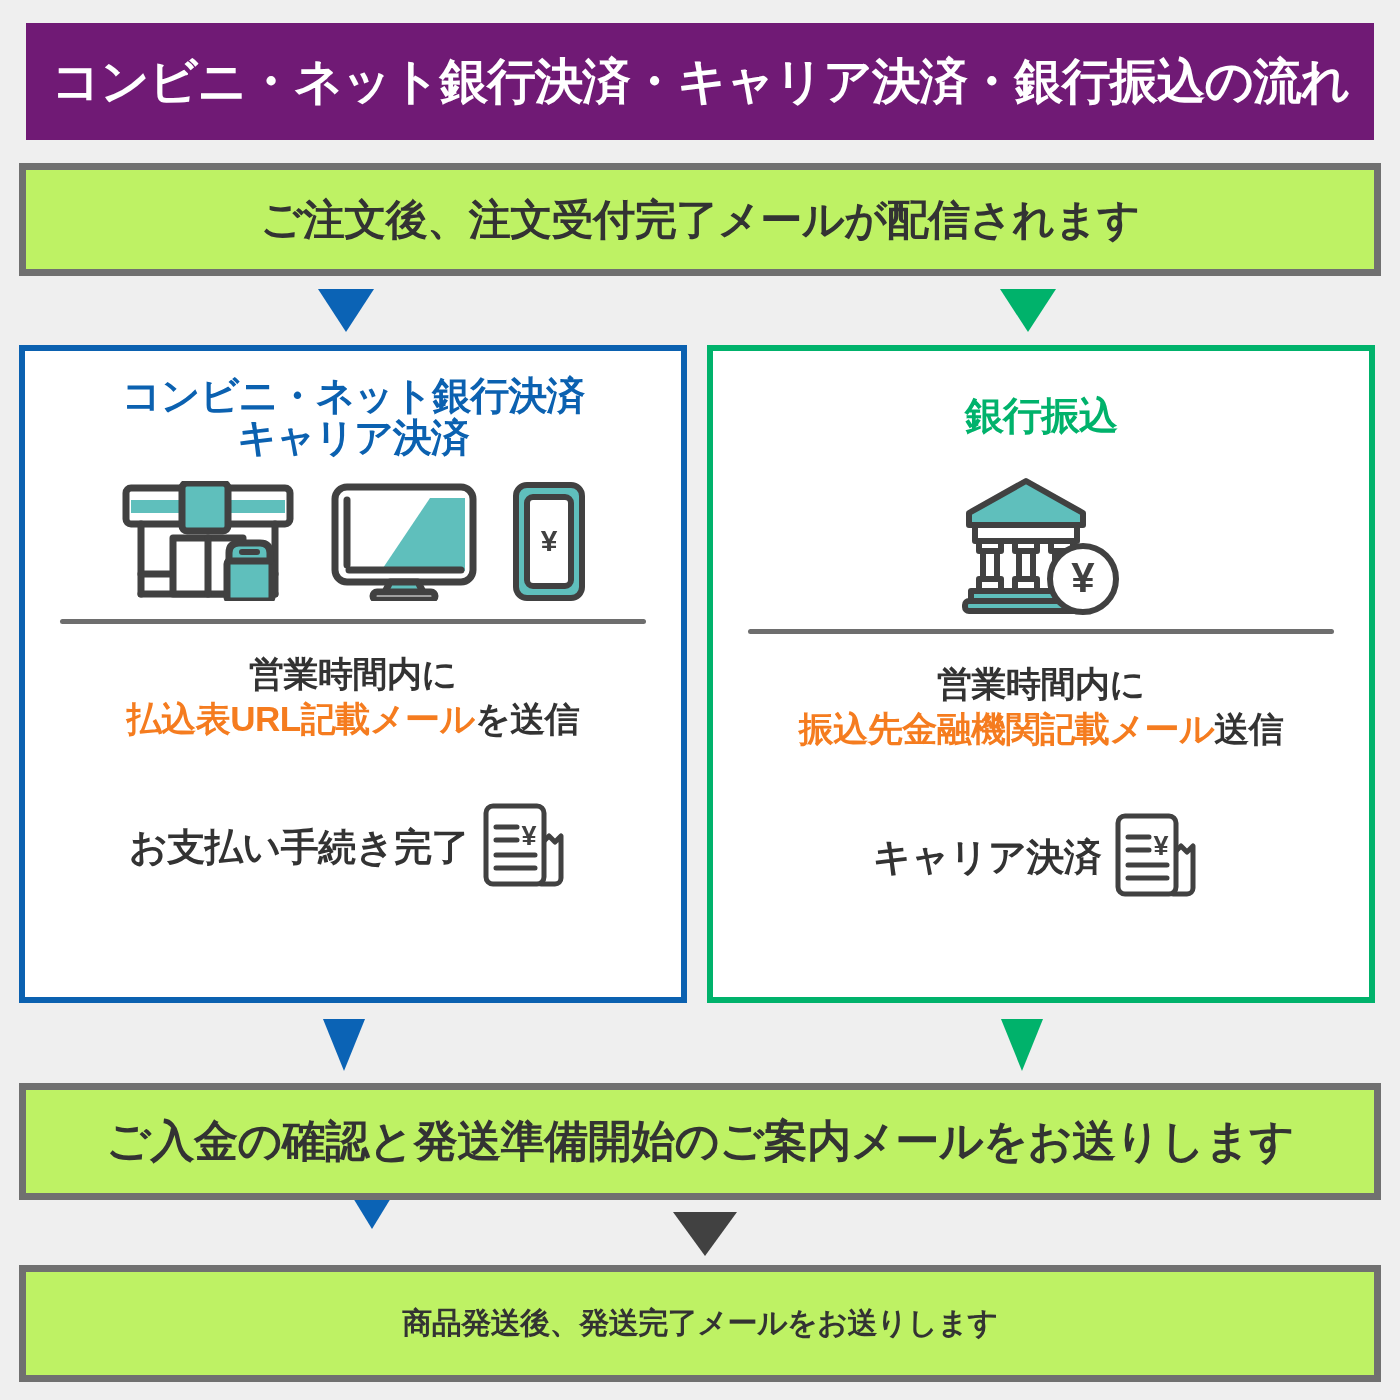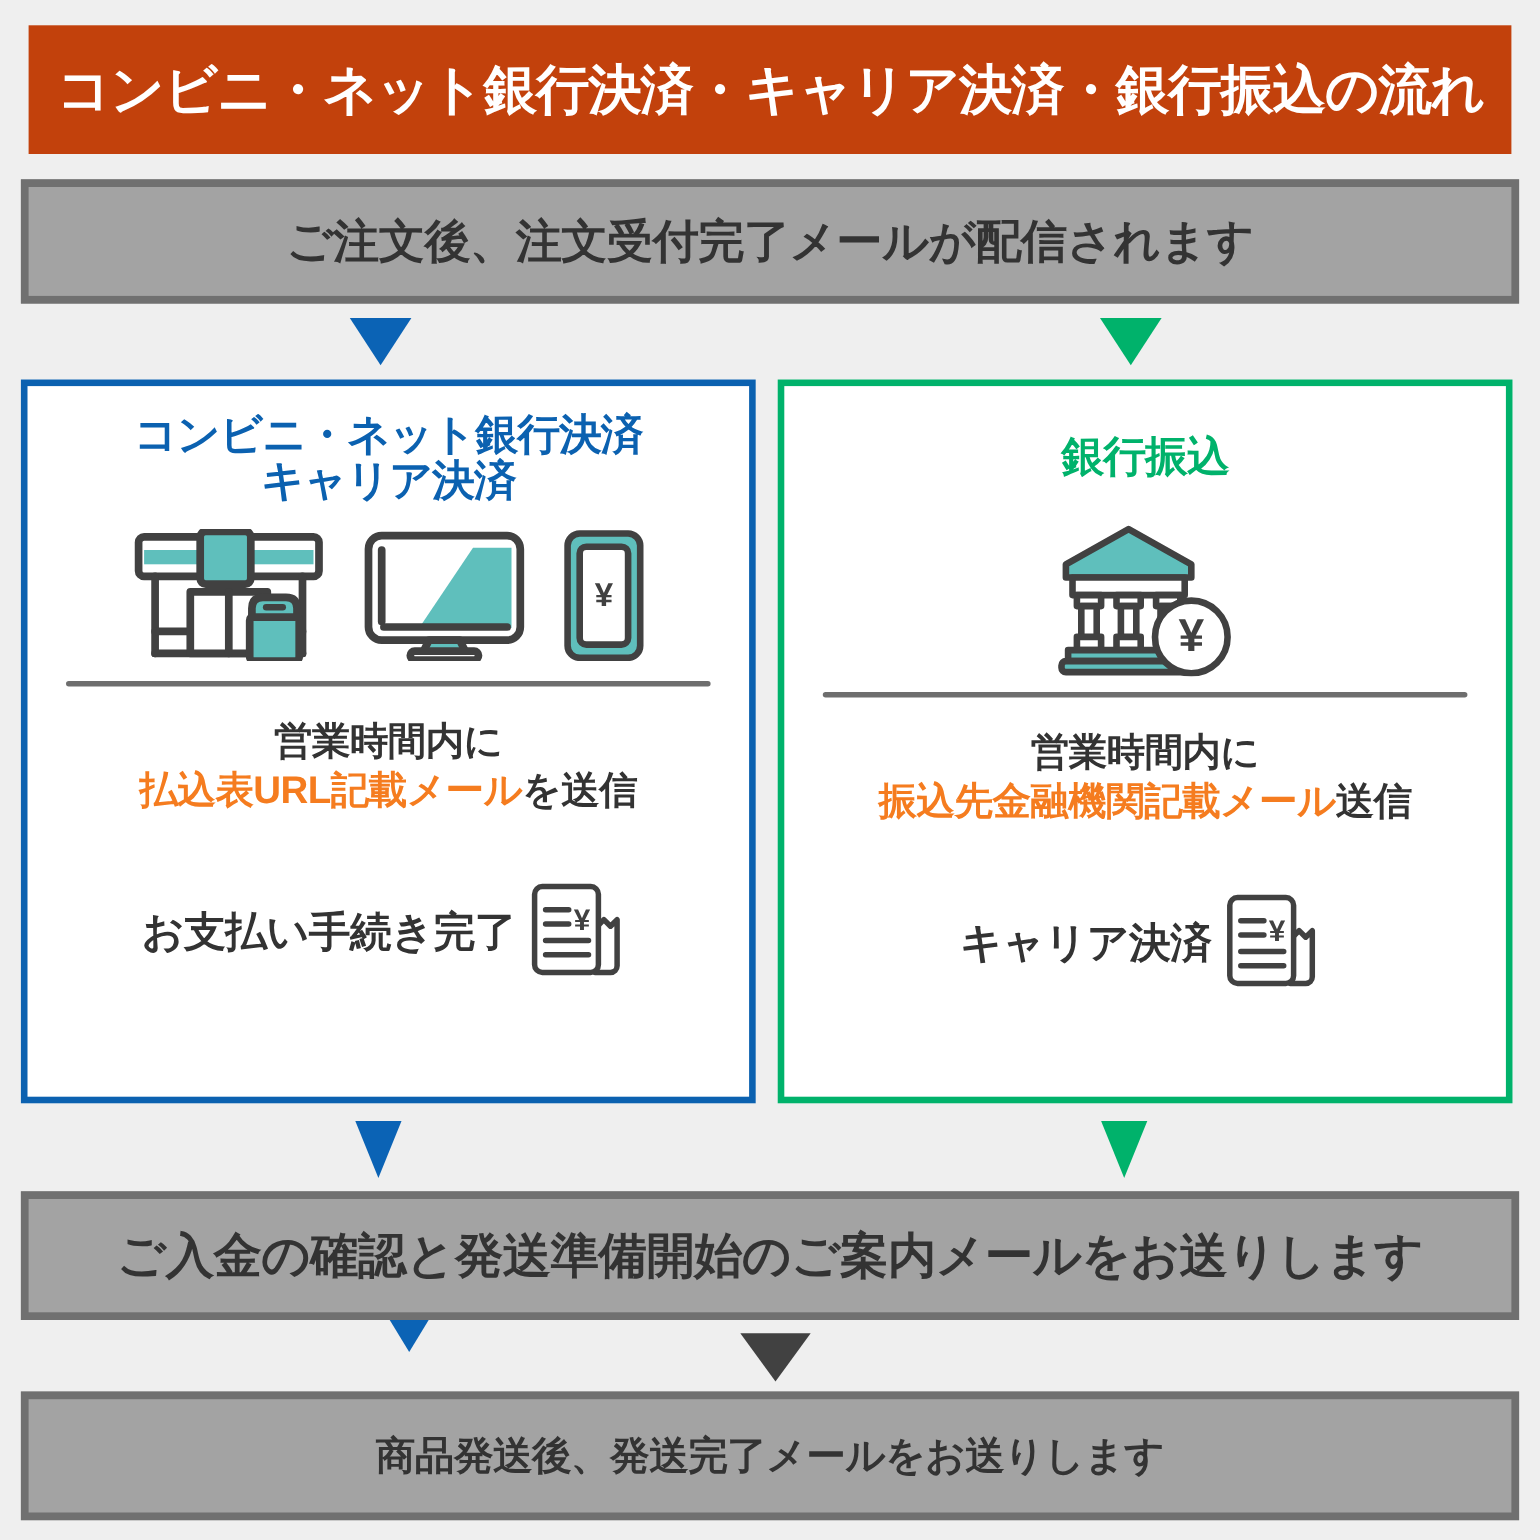--- a/index.html
+++ b/index.html
@@ -8,44 +8,44 @@
     width:1400px;height:1400px;
     background:#efefef;
     font-family:"Liberation Sans","DejaVu Sans",sans-serif;
     overflow:hidden;
   }
   .stage{position:relative;width:1400px;height:1400px;}
 
   
   .header-bar{
     position:absolute;left:26px;top:23px;width:1348px;height:117px;
-    background:#c2410c;
+    background:#701a75;
     display:flex;align-items:center;justify-content:center;
   }
   .header-title{
     color:#ffffff;font-weight:bold;font-size:49px;letter-spacing:-1px;
     white-space:nowrap;transform:scaleX(.99);
   }
 
   
   .grey-box{
     position:absolute;left:19px;width:1362px;
-    background:#a3a3a3;border:7px solid #707070;
+    background:#bef264;border:7px solid #707070;
     box-sizing:border-box;
     display:flex;align-items:center;justify-content:center;
   }
   .grey-box .box-text{
     color:#333333;font-weight:bold;font-size:42px;white-space:nowrap;
     letter-spacing:-0.5px;
   }
   #box-order{top:163px;height:113px;}
   #box-confirm{top:1083px;height:117px;}
   #box-shipped{top:1265px;height:117px;}
   #box-confirm .box-text{font-size:44px;}
-  #box-shipped .box-text{font-size:36px;font-family:Liberation Mono, monospace;}
+  #box-shipped .box-text{font-size:30px;font-family:Liberation Mono, monospace;}
 
   
   .arrow{position:absolute;width:0;height:0;}
   .arrow.small{border-left:28px solid transparent;border-right:28px solid transparent;}
   .arrow.tall{border-left:22px solid transparent;border-right:22px solid transparent;}
   .arrow.mini{border-left:21px solid transparent;border-right:21px solid transparent;}
 
   #arrow-top-left{left:318px;top:289px;border-top:43px solid #0b63b5;}
   #arrow-top-right{left:1000px;top:289px;border-top:43px solid #00b26b;}
   #arrow-mid-left{left:323px;top:1019px;border-top:52px solid #0b63b5;}

